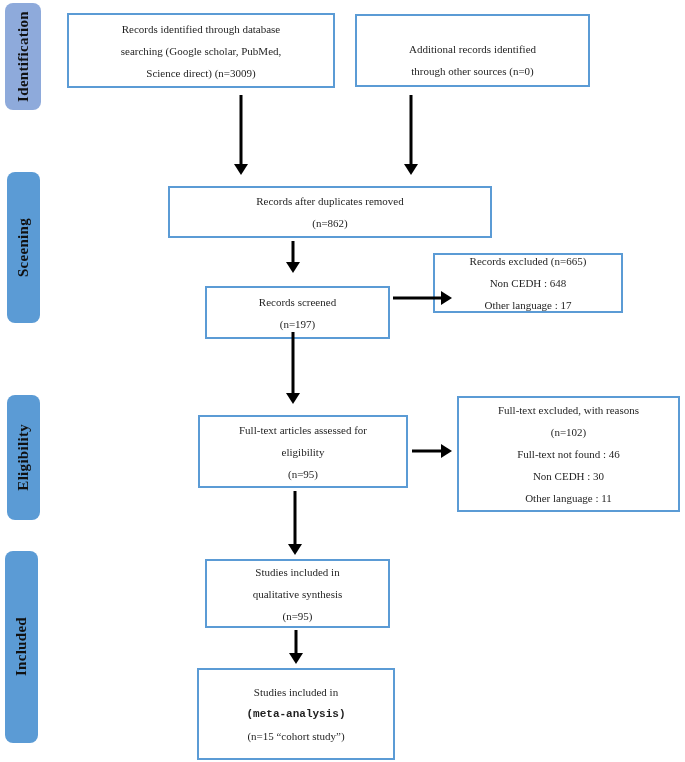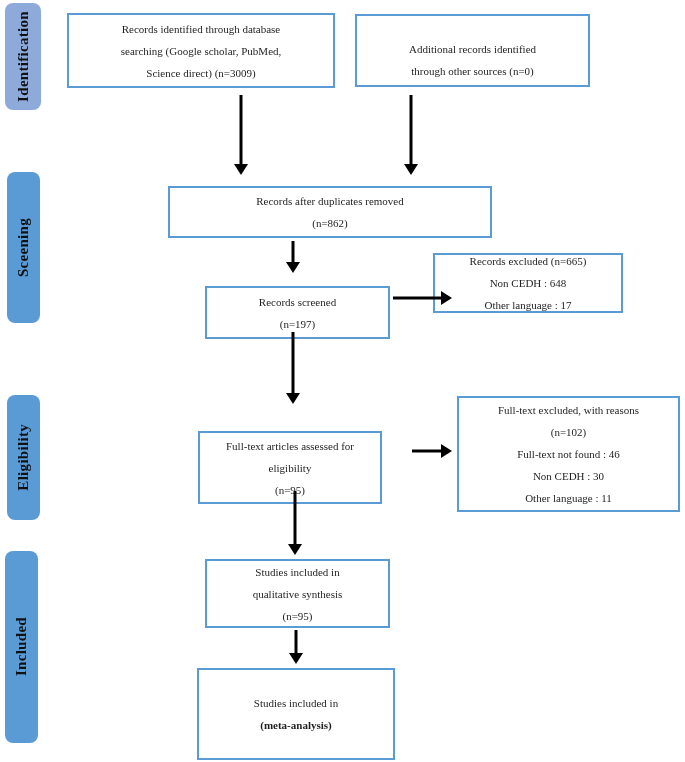--- a/index.html
+++ b/index.html
@@ -49,25 +49,25 @@
     font-size: 11px;
     line-height: 22px;
     box-sizing: border-box;
   }
   .fbox .box-text { white-space: pre-line; }
   #box-records-identified     { left: 67px;  top: 13px;  width: 268px; height: 75px; }
   #box-additional-records     { left: 355px; top: 14px;  width: 235px; height: 73px; align-items: center; padding-top: 18px; }
   #box-duplicates-removed     { left: 168px; top: 186px; width: 324px; height: 52px; }
   #box-records-screened       { left: 205px; top: 274px; width: 185px; height: 53px; margin-top: 12px; }
   #box-records-excluded       { left: 433px; top: 253px; width: 190px; height: 60px; }
-  #box-fulltext-assessed      { left: 198px; top: 431px; width: 184px; height: 73px; }
+  #box-fulltext-assessed      { left: 198px; top: 415px; width: 210px; height: 73px; }
   #box-fulltext-excluded      { left: 457px; top: 396px; width: 223px; height: 116px; }
   #box-qualitative-synthesis  { left: 205px; top: 559px; width: 185px; height: 69px; }
   #box-quantitative-synthesis { left: 197px; top: 668px; width: 198px; height: 92px; flex-direction: column; }
-  .bold { font-weight: bold; }
+  .bold { font-weight: bold; font-family: Liberation Mono, monospace; }
 
   
   .arrow { position: absolute; }
   .arrow .shaft { position: absolute; background: #000; }
   .arrow.v .shaft { left: 50%; transform: translateX(-50%); top: 0; bottom: 9px; width: 3px; }
   .arrow.v .head {
     position: absolute; bottom: 0; left: 50%; transform: translateX(-50%);
     width: 0; height: 0;
     border-left: 7px solid transparent; border-right: 7px solid transparent;
     border-top: 11px solid #000;
@@ -141,20 +141,21 @@
 Other language : 11</div>
   </div>
   <div class="fbox" id="box-qualitative-synthesis">
     <div class="box-text">Studies included in
 qualitative synthesis
 (n=95)</div>
   </div>
   <div class="fbox" id="box-quantitative-synthesis">
     <div>Studies included in</div>
     <div class="bold">(meta-analysis)</div>
+    <div>(n=15 “cohort study”)</div>
   </div>
 
   <div class="arrow v" id="arrow-identified-down">
     <div class="shaft"></div>
     <div class="head"></div>
   </div>
   <div class="arrow v" id="arrow-additional-down">
     <div class="shaft"></div>
     <div class="head"></div>
   </div>

